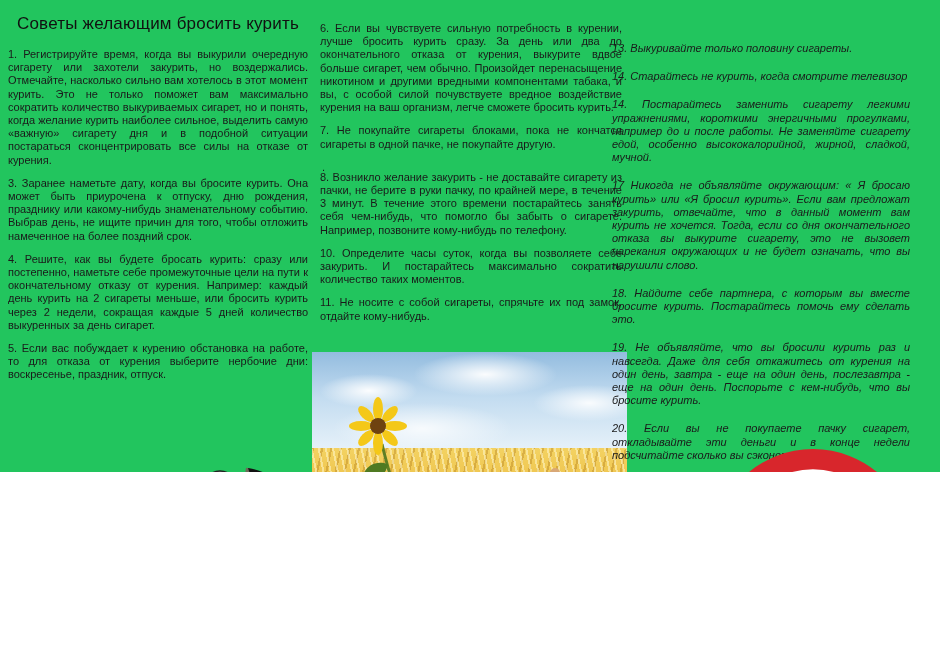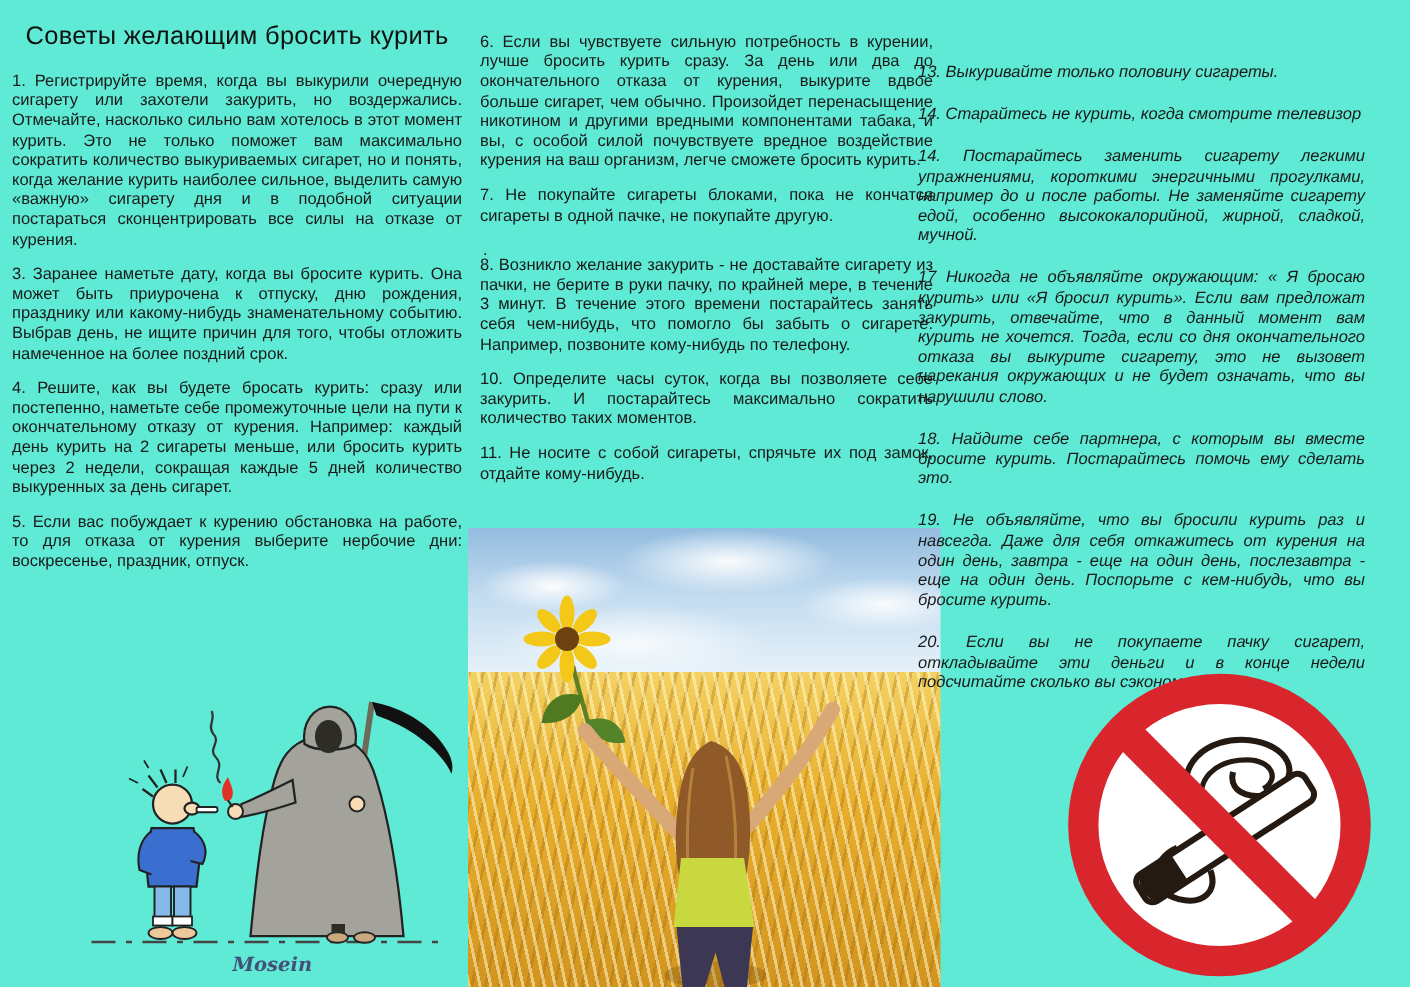--- a/index.html
+++ b/index.html
@@ -1,17 +1,17 @@
 <!DOCTYPE html>
 <html><head>
 <meta charset="utf-8">
 <style>
   html,body{margin:0;padding:0;background:#fff;}
   .page{
-    position:relative;width:940px;height:658px;background:#5eead4;
+    position:relative;width:940px;height:472px;background:#22c55e;
     font-family:"Liberation Sans",sans-serif;color:#1a1a1a;overflow:hidden;
   }
   .col{position:absolute;top:0;z-index:2;}
   .col p{
     margin:0 0 10px 0;font-size:11px;line-height:13.2px;
     text-align:justify;color:#1a1a1a;
   }
   .col3 p{margin-bottom:15px;}
   .col1{left:8px;width:300px;padding-top:14px;}
   .col2{left:320px;width:302px;padding-top:22px;}

